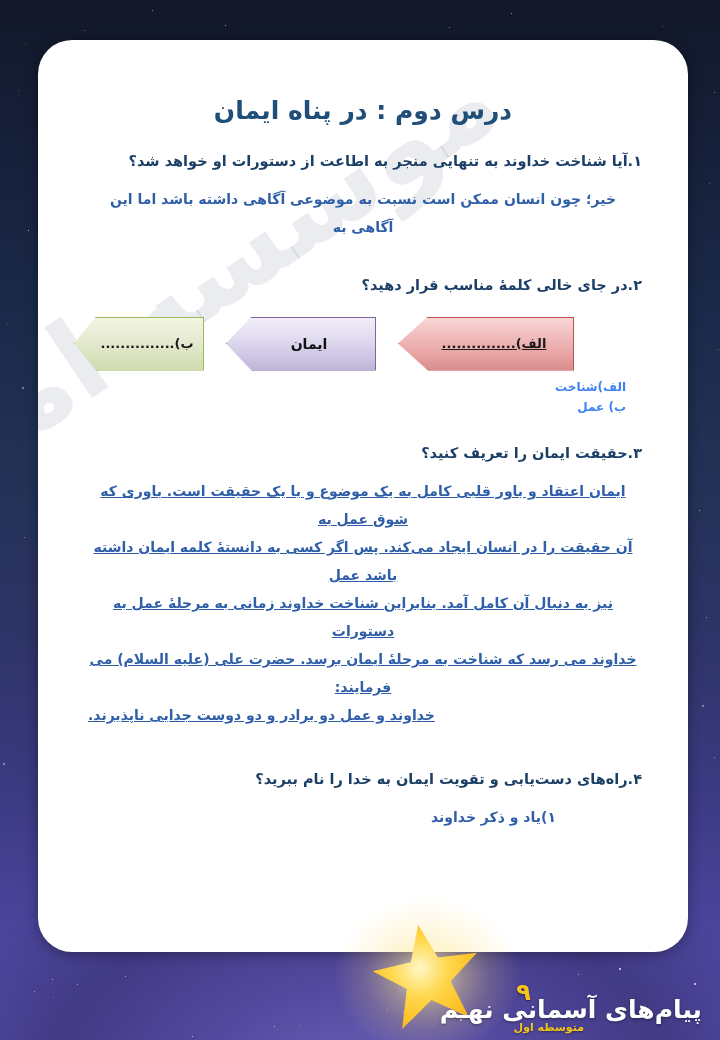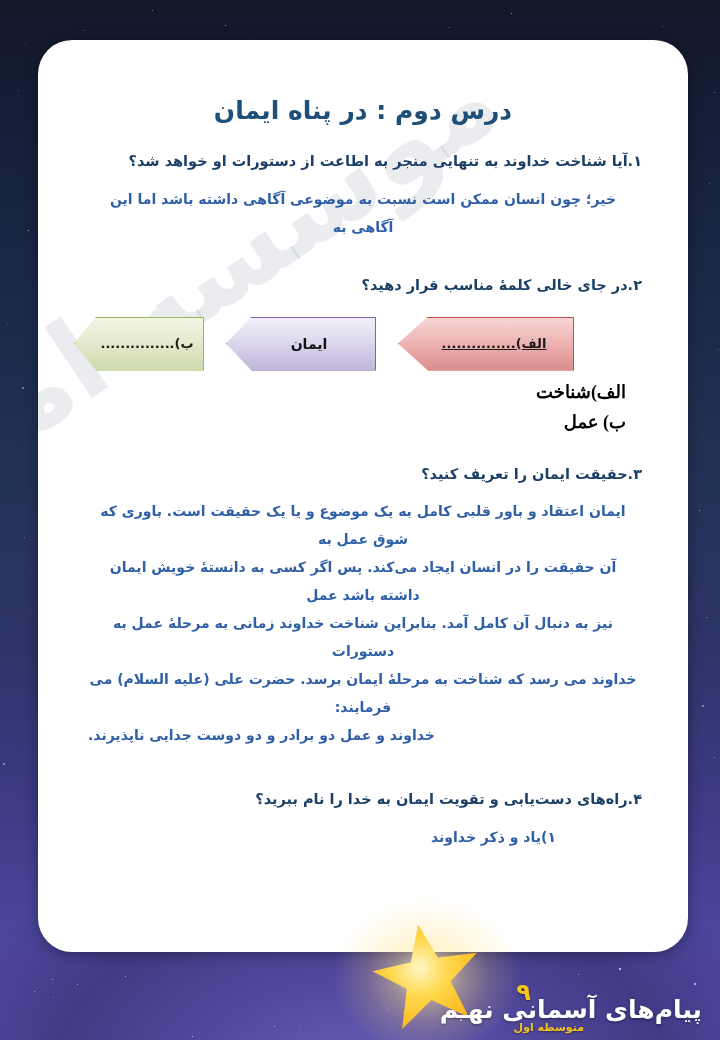--- a/index.html
+++ b/index.html
@@ -153,28 +153,27 @@
   }
   .chev-green {
     width: 130px;
     background: linear-gradient(180deg, #f3f5e3 0%, #e4ead0 45%, #d9e2bc 75%, #cfdaae 100%);
     border: 1px solid #9bbb59;
   }
 
   .chev-label-purple { color: #111; font-size: 14px; font-weight: 700; }
 
   .key-list {
-    color: #000000;
-    font-size: 18px;
+    color: #3b82f6;
+    font-size: 12px;
     font-weight: 600;
     line-height: 1.7;
     direction: rtl;
     text-align: right;
     margin: 6px 26px 0 0;
-    font-family: Liberation Serif, serif;
   }
 
   .numbered {
     color: #2f5fa8;
     font-size: 14px;
     font-weight: 600;
     line-height: 2.0;
     direction: rtl;
     text-align: right;
     margin: 10px 96px 0 0;
@@ -329,26 +328,26 @@
         </div>
 
         <div class="key-list">
           <div>الف)شناخت</div>
           <div>ب) عمل</div>
         </div>
       </div>
 
       <div style="margin-top:26px;">
         <div class="question">۳.حقیقت ایمان را تعریف کنید؟</div>
-        <div class="answer-lines" style="text-align:center; margin:0 14px;">
+        <div class="answer-lines" style="text-align:center; margin:0 14px;text-decoration:underline;">
           <div>
             <span class="u">ایمان اعتقاد و باور قلبی کامل به یک موضوع و یا یک حقیقت است.</span>
             <span>باوری که شوق عمل به</span>
           </div>
-          <div>آن حقیقت را در انسان ایجاد می‌کند. پس اگر کسی به دانستهٔ خویش ایمان داشته باشد عمل</div>
+          <div>آن حقیقت را در انسان ایجاد می‌کند. پس اگر کسی به دانستهٔ کلمه ایمان داشته باشد عمل</div>
           <div>نیز به دنبال آن کامل آمد. بنابراین شناخت خداوند زمانی به مرحلهٔ عمل به دستورات</div>
           <div>خداوند می رسد که شناخت به مرحلهٔ ایمان برسد. حضرت علی (علیه السلام) می فرمایند:</div>
           <div style="text-align:left;">خداوند و عمل دو برادر و دو دوست جدایی ناپذیرند.</div>
         </div>
       </div>
 
       <div style="margin-top:40px;">
         <div class="question">۴.راه‌های دست‌یابی و تقویت ایمان به خدا را نام ببرید؟</div>
         <div class="numbered">
           <div>۱)یاد و ذکر خداوند</div>

